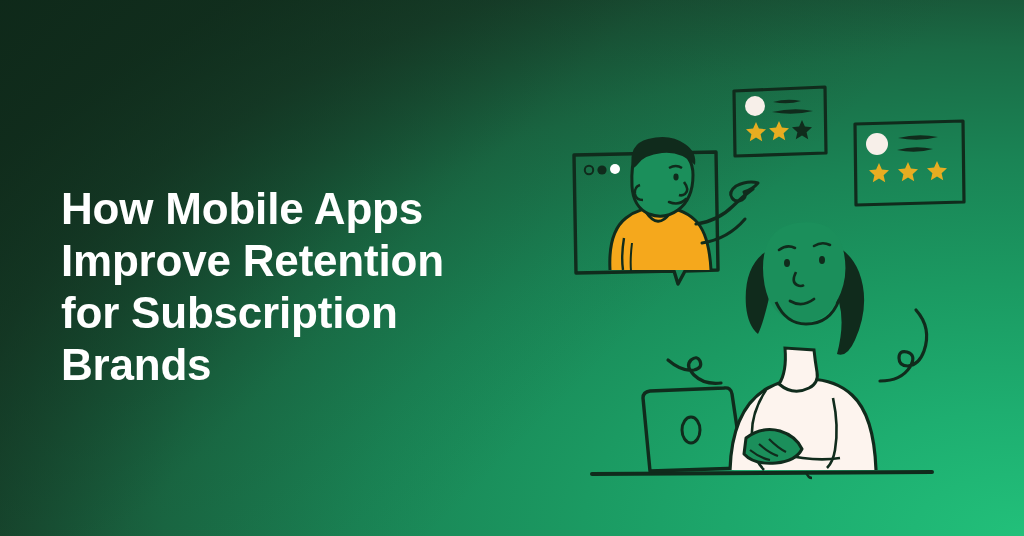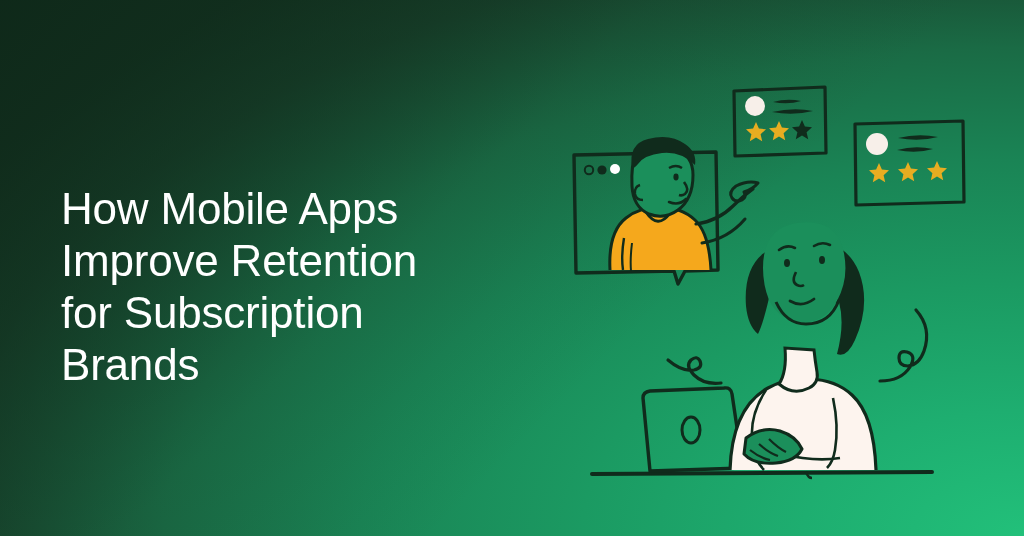--- a/index.html
+++ b/index.html
@@ -22,21 +22,21 @@
     background: linear-gradient(135deg, rgba(14,40,25,0.88) 0%, rgba(16,48,30,0.55) 22%, rgba(20,70,44,0.18) 42%, rgba(0,0,0,0) 62%);
     pointer-events: none;
   }
   #headline {
     position: absolute;
     left: 61px;
     top: 183px;
     width: 500px;
     color: #ffffff;
     font-size: 44px;
-    font-weight: normal;
+    font-weight: bold;
     line-height: 52px;
     letter-spacing: -0.2px;
     white-space: pre-line;
   }
   #illustration {
     position: absolute;
     left: 550px;
     top: 58px;
     width: 474px;
     height: 478px;

